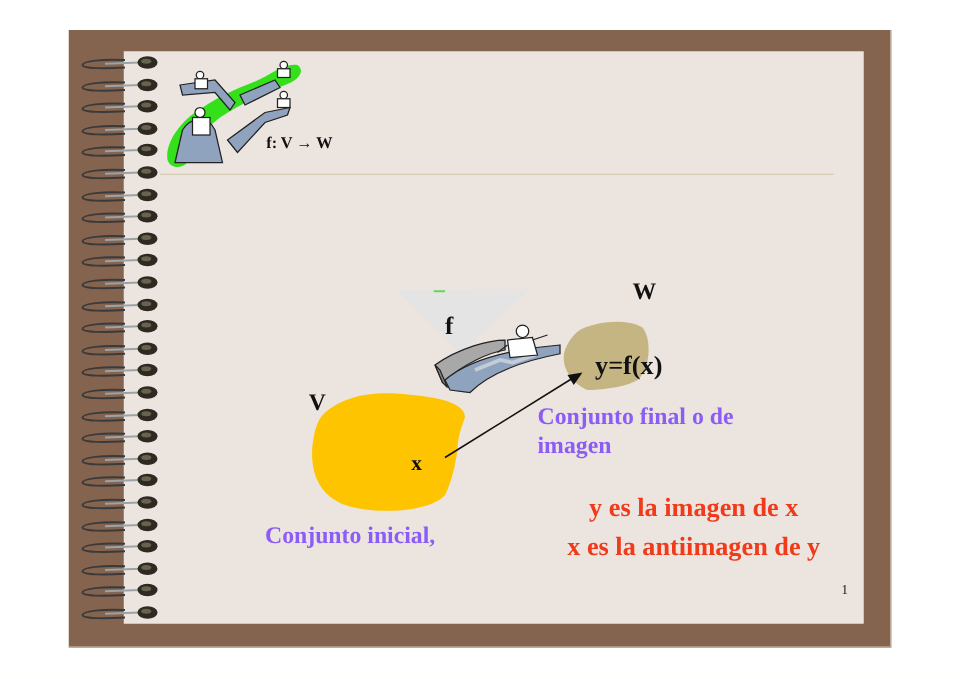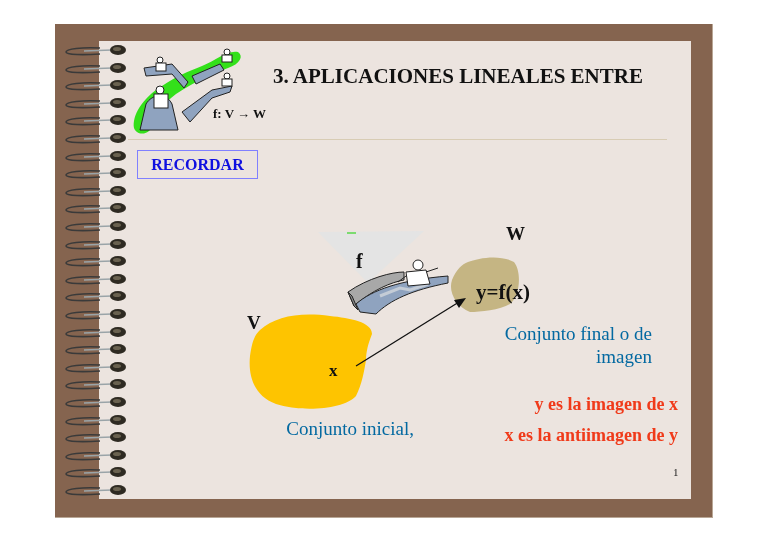--- a/index.html
+++ b/index.html
@@ -39,22 +39,22 @@
     .recordar {
       position: absolute; left: 137px; top: 150px; width: 119px; height: 27px;
       border: 1px solid #8080ff; color: #1010e0;
       font-weight: bold; font-size: 16px; line-height: 27px; text-align: center;
     }
     .bullet {
       position: absolute; left: 144px; top: 186px;
       font-weight: bold; font-size: 20px; color: #111;
     }
     .lbl { position: absolute; font-weight: bold; color: #111; }
-    .blue { color: #0369a1; font-weight: normal; position: absolute; text-align: right; font-size: 19px; line-height: 23px; }
-    .red { color: #f03a1a; font-weight: bold; position: absolute; text-align: right; font-size: 18px; }
+    .blue { color: #8b5cf6; font-weight: bold; position: absolute; text-align: left; font-size: 19px; line-height: 23px; }
+    .red { color: #f03a1a; font-weight: bold; position: absolute; text-align: center; font-size: 21px; }
     .pagenum { position: absolute; left: 673px; top: 466px; font-size: 11px; color: #222; }
     .fmap { position: absolute; left: 213px; top: 106px; font-weight: bold; font-size: 13px; color: #111; }
   </style>
 </head>
 <body>
 
 <div class="stage">
   <div class="frame"></div>
   <div class="page"></div>
 
@@ -228,26 +228,24 @@
     <circle cx="95" cy="6" r="3" fill="#fff" stroke="#222"></circle>
       <rect x="90" y="9" width="10" height="7" fill="#fff" stroke="#222"></rect>
     <circle cx="95" cy="30" r="3" fill="#fff" stroke="#222"></circle>
       <rect x="90" y="33" width="10" height="7" fill="#fff" stroke="#222"></rect>
     <circle cx="28" cy="44" r="4" fill="#fff" stroke="#222"></circle>
       <rect x="22" y="48" width="14" height="14" fill="#fff" stroke="#222"></rect>
   </svg>
   <div class="fmap">f: V → W</div>
 
   <div class="title">
-    <div>3. APLICACIONES LINEALES ENTRE</div>
   </div>
 
   <div class="sep"></div>
 
-  <div class="recordar">RECORDAR</div>
 
 
   <svg class="abs" style="left:0;top:0" width="768" height="543">
 
     <polygon points="318,232 424,231 368,283" fill="#e4e4e4"></polygon>
     <line x1="347" y1="233" x2="356" y2="233" stroke="#5ad84a" stroke-width="1.5"></line>
 
     <g>
       <path d="M348 292 C368 278 392 272 404 272 L404 280 C392 282 372 290 354 306 Z" fill="#a8a8a8" stroke="#222"></path>
       <path d="M348 292 L354 306 L358 310 L352 296 Z" fill="#888" stroke="#222"></path>

